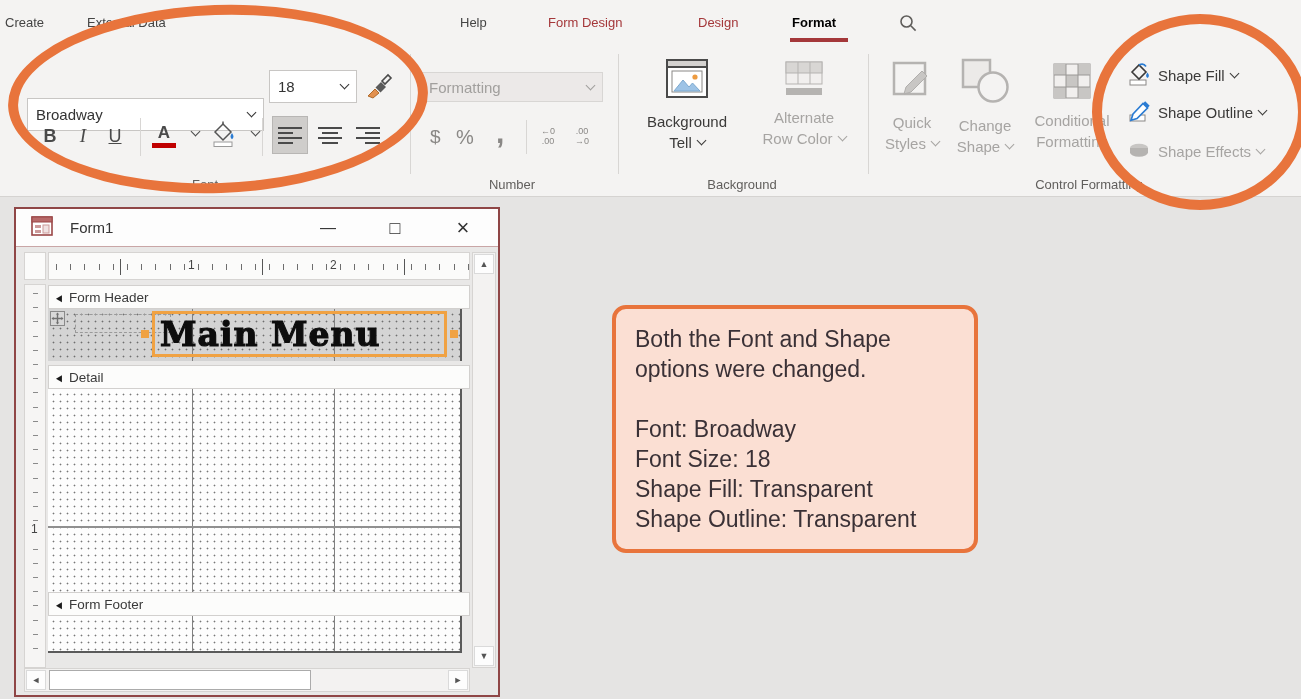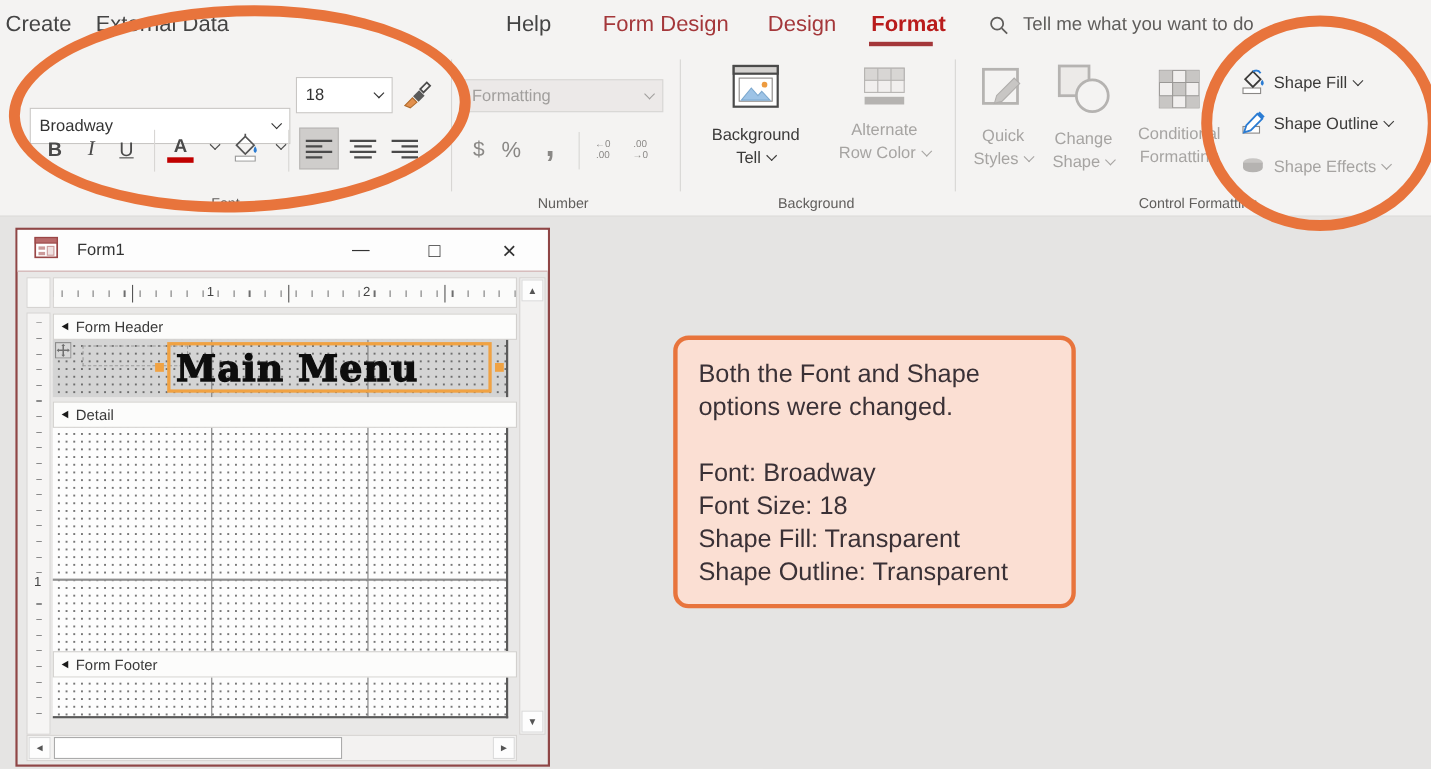--- a/index.html
+++ b/index.html
@@ -1,23 +1,23 @@
 <!DOCTYPE html>
 <html><head>
 <meta charset="utf-8">
 <style>
   * { margin:0; padding:0; box-sizing:border-box; }
   html,body { background:#cfcfcf; }
   body { font-family:"Liberation Sans", sans-serif; }
   #stage { position:relative; width:1301px; height:699px; background:#f4f3f2; overflow:hidden; }
 
   
-  .tab { position:absolute; top:0; height:44px; display:flex; align-items:center; font-size:20px; color:#444; white-space:nowrap; cursor:default; }
+  .tab { position:absolute; top:0; height:44px; display:flex; align-items:center; font-size:13px; color:#444; white-space:nowrap; cursor:default; }
   .tab.ctx { color:#A4373A; }
-  .tab.active { color:#b91c1c; font-weight:bold; }
+  .tab.active { color:#000000; font-weight:bold; }
   .tab-underline { position:absolute; background:#A4373A; height:4px; }
   .tellme { position:absolute; top:0; height:44px; display:flex; align-items:center; font-size:17px; color:#5f5d5b; }
 
   
   .ribbon-bottom { position:absolute; left:0; top:196px; width:1301px; height:1px; background:#d5d3d1; }
   .vdiv { position:absolute; top:54px; height:120px; width:1px; background:#d8d6d4; }
   .grplabel { position:absolute; top:177px; font-size:13px; color:#605e5c; text-align:center; }
   .combo { position:absolute; height:33px; background:#fff; border:1px solid #c8c6c4; display:flex; align-items:center; padding:0 8px; font-size:15px; color:#333; }
   .combo .lbl { flex:1; overflow:hidden; white-space:nowrap; }
   .combo.disabled { background:#ece9e8; border-color:#d8d6d4; color:#a19f9d; }
@@ -90,23 +90,20 @@
       <span>Format</span>
     </div>
   <div class="tab-underline" style="left:790px; top:38px; width:58px;"></div>
 
   <span style="position:absolute; left:898px; top:13px;">
     <svg width="20" height="20" viewBox="0 0 20 20">
         <circle cx="8.5" cy="8.5" r="5.5" fill="none" stroke="#5f5d5b" stroke-width="1.6"></circle>
         <line x1="12.8" y1="12.8" x2="17.6" y2="17.6" stroke="#5f5d5b" stroke-width="1.6"></line>
       </svg>
   </span>
-  <div class="tellme" style="left:930px;">
-      <span>Tell me what you want to do</span>
-    </div>
 
   <div class="vdiv" style="left:410px;"></div>
   <div class="vdiv" style="left:618px;"></div>
   <div class="vdiv" style="left:868px;"></div>
   <div class="ribbon-bottom"></div>
 
   <div class="combo" style="left:27px; top:70px; width:237px;margin-top:28px;">
     <span class="lbl">Broadway</span>
     <span class="chv"></span>
   </div>

